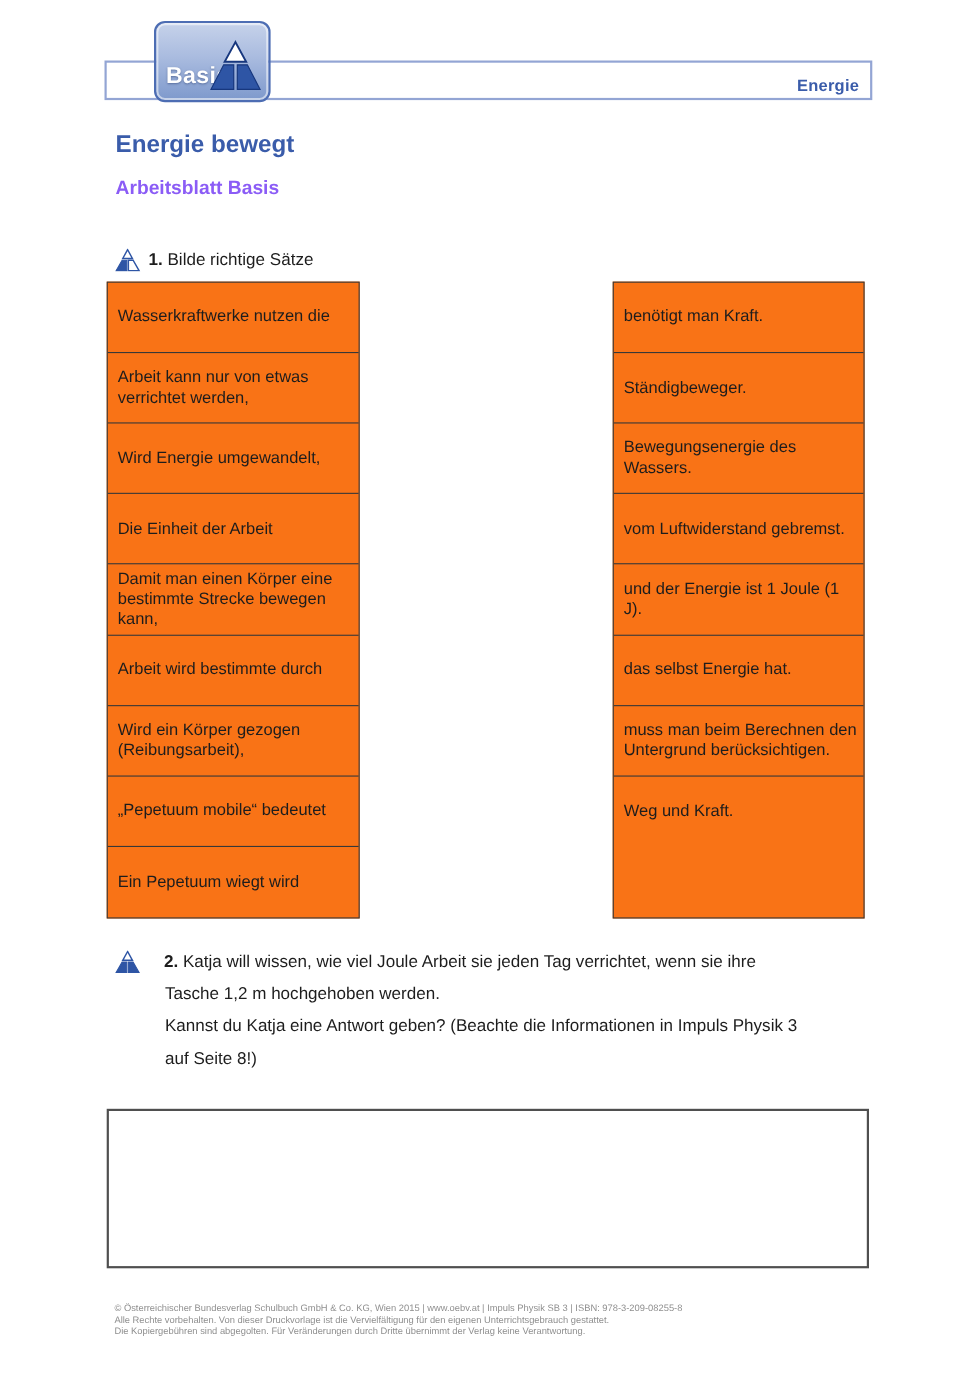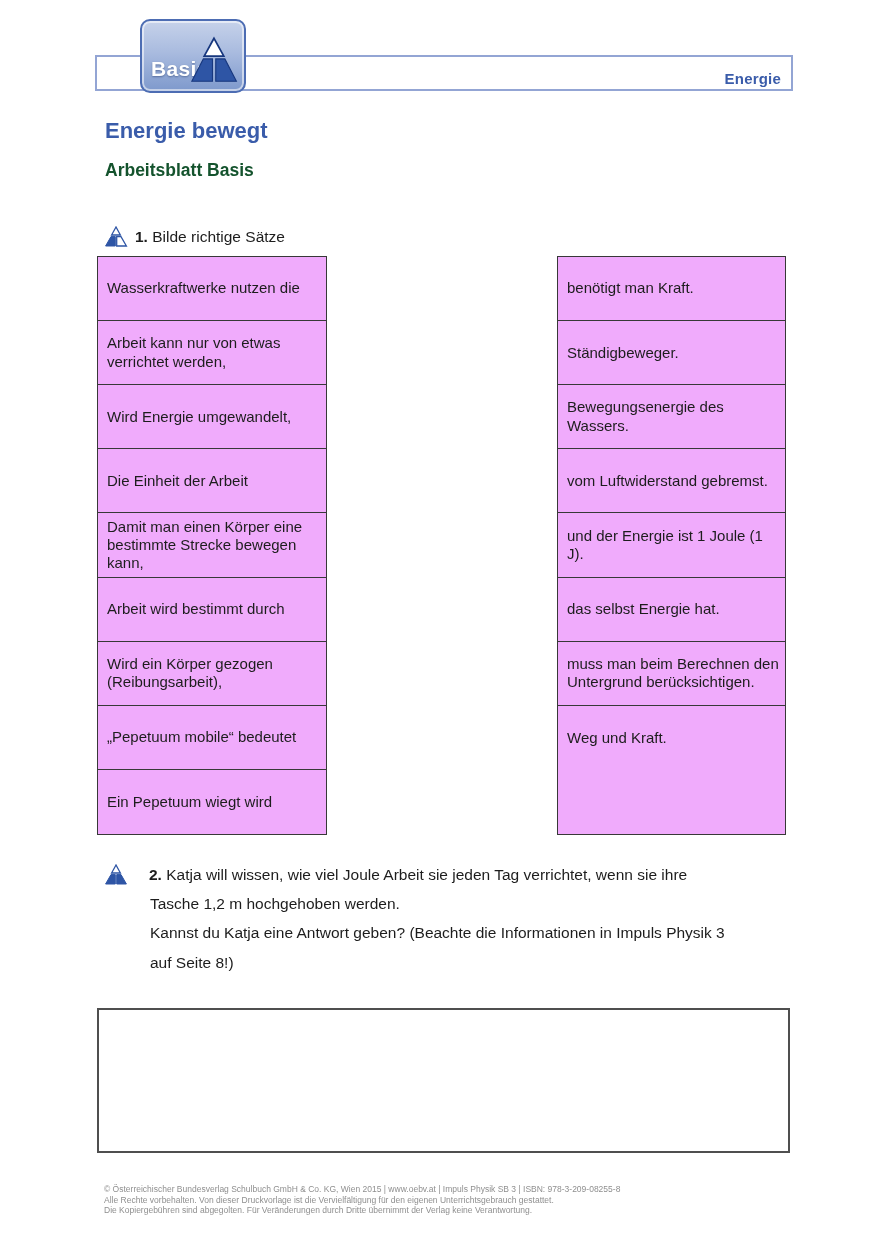--- a/index.html
+++ b/index.html
@@ -31,35 +31,35 @@
   }
   .logo-pyramid { position:absolute; right:5px; bottom:5px; width:50px; height:52px; }
 
   
   .page-title {
     position:absolute; left:105px; top:118px;
     font-size:22px; font-weight:bold; color:#3a5caa;
   }
   .page-subtitle {
     position:absolute; left:105px; top:160px;
-    font-size:17.5px; font-weight:bold; color:#14532d;
+    font-size:17.5px; font-weight:bold; color:#8b5cf6;
   }
 
   
   .ex1-head {
     position:absolute; left:104px; top:226px;
     display:flex; align-items:center; gap:7px; font-size:15.5px; color:#1d1d1d;
   }
   .task-icon { width:24px; height:21px; flex:0 0 auto; }
   .ex-num { font-weight:bold; }
 
   
   .match-table {
     position:absolute; top:256px; height:579px;
-    border:1.5px solid #383838; background:#f0abfc;
+    border:1.5px solid #383838; background:#f97316;
     display:grid; grid-template-rows:repeat(9,1fr);
   }
   .match-table.left  { left:97px;  width:230px; }
   .match-table.right { left:557px; width:229px; }
   .match-cell {
     border-bottom:1.5px solid #383838;
     display:flex; align-items:center;
     padding:2px 6px 2px 9px;
     font-size:15px; line-height:1.22; color:#1d1d1d;
   }
@@ -116,21 +116,21 @@
     </svg>
     <span><span class="ex-num">1.</span> <span>Bilde richtige Sätze</span></span>
   </div>
 
   <div class="match-table left">
     <div class="match-cell">Wasserkraftwerke nutzen die</div>
     <div class="match-cell">Arbeit kann nur von etwas verrichtet werden,</div>
     <div class="match-cell">Wird Energie umgewandelt,</div>
     <div class="match-cell">Die Einheit der Arbeit</div>
     <div class="match-cell">Damit man einen Körper eine bestimmte Strecke bewegen kann,</div>
-    <div class="match-cell">Arbeit wird bestimmt durch</div>
+    <div class="match-cell">Arbeit wird bestimmte durch</div>
     <div class="match-cell">Wird ein Körper gezogen (Reibungsarbeit),</div>
     <div class="match-cell">„Pepetuum mobile“ bedeutet</div>
     <div class="match-cell">Ein Pepetuum wiegt wird</div>
   </div>
 
   <div class="match-table right">
     <div class="match-cell">benötigt man Kraft.</div>
     <div class="match-cell">Ständigbeweger.</div>
     <div class="match-cell">Bewegungsenergie des Wassers.</div>
     <div class="match-cell">vom Luftwiderstand gebremst.</div>

